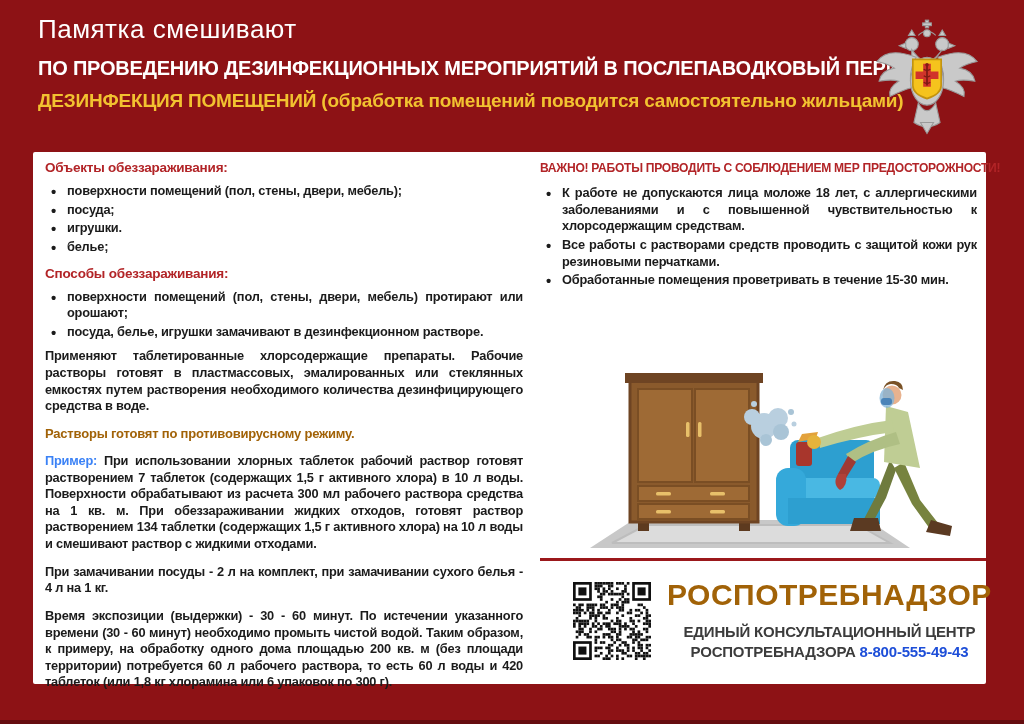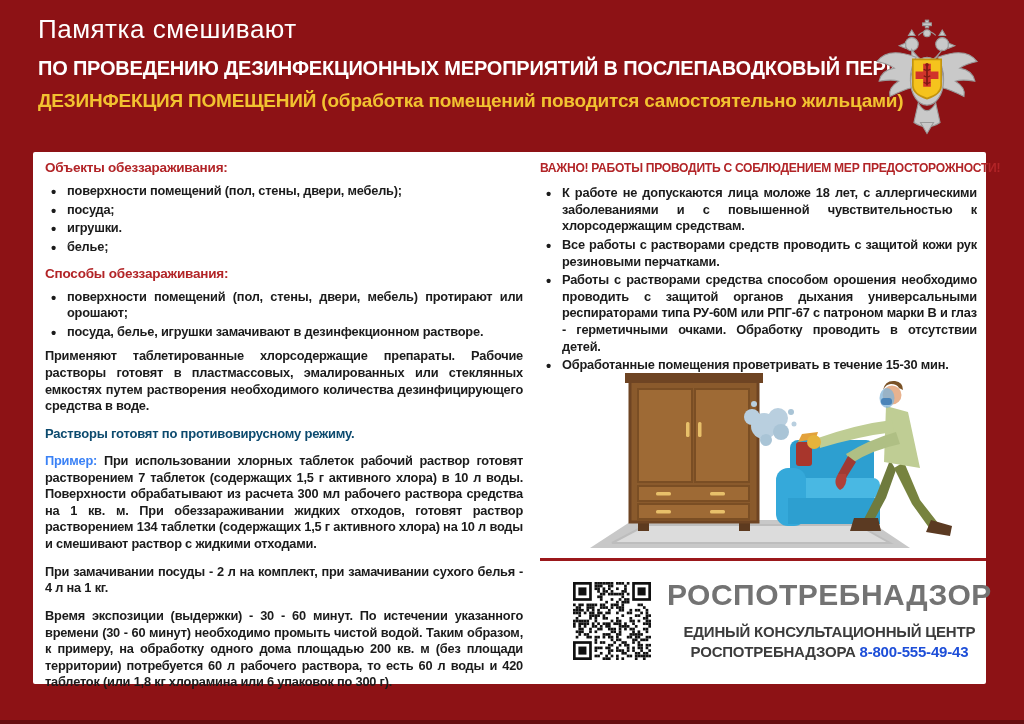--- a/index.html
+++ b/index.html
@@ -42,42 +42,42 @@
     letter-spacing: -0.3px; margin-bottom: 10px;
     transform: scaleX(0.93); transform-origin: 0 50%; width: 108%;
     white-space: nowrap;
   }
   .body-txt {
     color: #1b1b1b; font-weight: 700; font-size: 12.8px;
     line-height: 1.3; text-align: justify; letter-spacing: -0.2px; margin-top: 8px;
   }
   p.body-txt { margin-bottom: 11px; }
   .lead-red { color: #3b82f6; font-weight: 700; }
-  .note-red { color: #0c4a6e; font-weight: 700; font-size: 13px; margin-bottom: 12px; letter-spacing: -0.2px; }
+  .note-red { color: #a16207; font-weight: 700; font-size: 13px; margin-bottom: 12px; letter-spacing: -0.2px; }
 
   ul.plain { list-style: none; margin-bottom: 10px; }
   ul.plain li {
     position: relative; padding-left: 22px; margin-bottom: 2px;
   }
   ul.plain li::before {
     content: "\2022"; position: absolute; left: 6px; top: -1px;
     color: #1b1b1b; font-size: 15px; font-weight: 700;
   }
 
   
   .illustration { position: absolute; left: 505px; top: 210px; width: 440px; height: 192px; }
   .divider {
     position: absolute; left: 507px; top: 406px; width: 446px; height: 3px;
     background: #9B181B;
   }
   .footer { position: absolute; left: 540px; top: 424px; display: flex; gap: 16px; align-items: flex-start; }
   .qr { width: 78px; height: 78px; margin-top: 6px; }
   .footer-text { padding-top: 2px; }
   .brand {
-    font-size: 30px; font-weight: 700; color: #737373;
+    font-size: 30px; font-weight: 700; color: #a16207;
     letter-spacing: 0.5px; margin-bottom: 10px; white-space: nowrap;
   }
   .sub {
     font-size: 15px; font-weight: 700; color: #3c3c3c;
     letter-spacing: -0.2px; line-height: 1.35; white-space: nowrap; text-align: center;
   }
   .phone { color: #1d4ed8; font-weight: 700; }
 </style>
 </head>
 <body>
@@ -152,21 +152,20 @@
       <p class="body-txt">При замачивании посуды - 2 л на комплект, при замачивании сухого белья - 4 л на 1 кг.</p>
 
       <p class="body-txt">Время экспозиции (выдержки) - 30 - 60 минут. По истечении указанного времени (30 - 60 минут) необходимо промыть чистой водой. Таким образом, к примеру, на обработку одного дома площадью 200 кв. м (без площади территории) потребуется 60 л рабочего раствора, то есть 60 л воды и 420 таблеток (или 1,8 кг хлорамина или 6 упаковок по 300 г).</p>
     </div>
 
     <div class="col-right">
       <div class="warn-head">ВАЖНО! РАБОТЫ ПРОВОДИТЬ С СОБЛЮДЕНИЕМ МЕР ПРЕДОСТОРОЖНОСТИ!</div>
       <ul class="plain body-txt">
         <li>К работе не допускаются лица моложе 18 лет, с аллергическими заболеваниями и с повышенной чувствительностью к хлорсодержащим средствам.</li>
         <li>Все работы с растворами средств проводить с защитой кожи рук резиновыми перчатками.</li>
-        <li>Работы с растворами средства способом орошения необходимо проводить с защитой органов дыхания универсальными респираторами типа РУ-60М или РПГ-67 с патроном марки В и глаз - герметичными очками. Обработку проводить в отсутствии детей.</li>
         <li>Обработанные помещения проветривать в течение 15-30 мин.</li>
       </ul>
     </div>
 
     <svg class="illustration" viewBox="0 0 440 192">
 
       <polygon points="95,158 330,158 372,186 52,186" fill="#C8C8C8"></polygon>
       <polygon points="108,163 320,163 352,181 74,181" fill="#DCDCDC" stroke="#BDBDBD" stroke-width="2"></polygon>
 
       <g>

